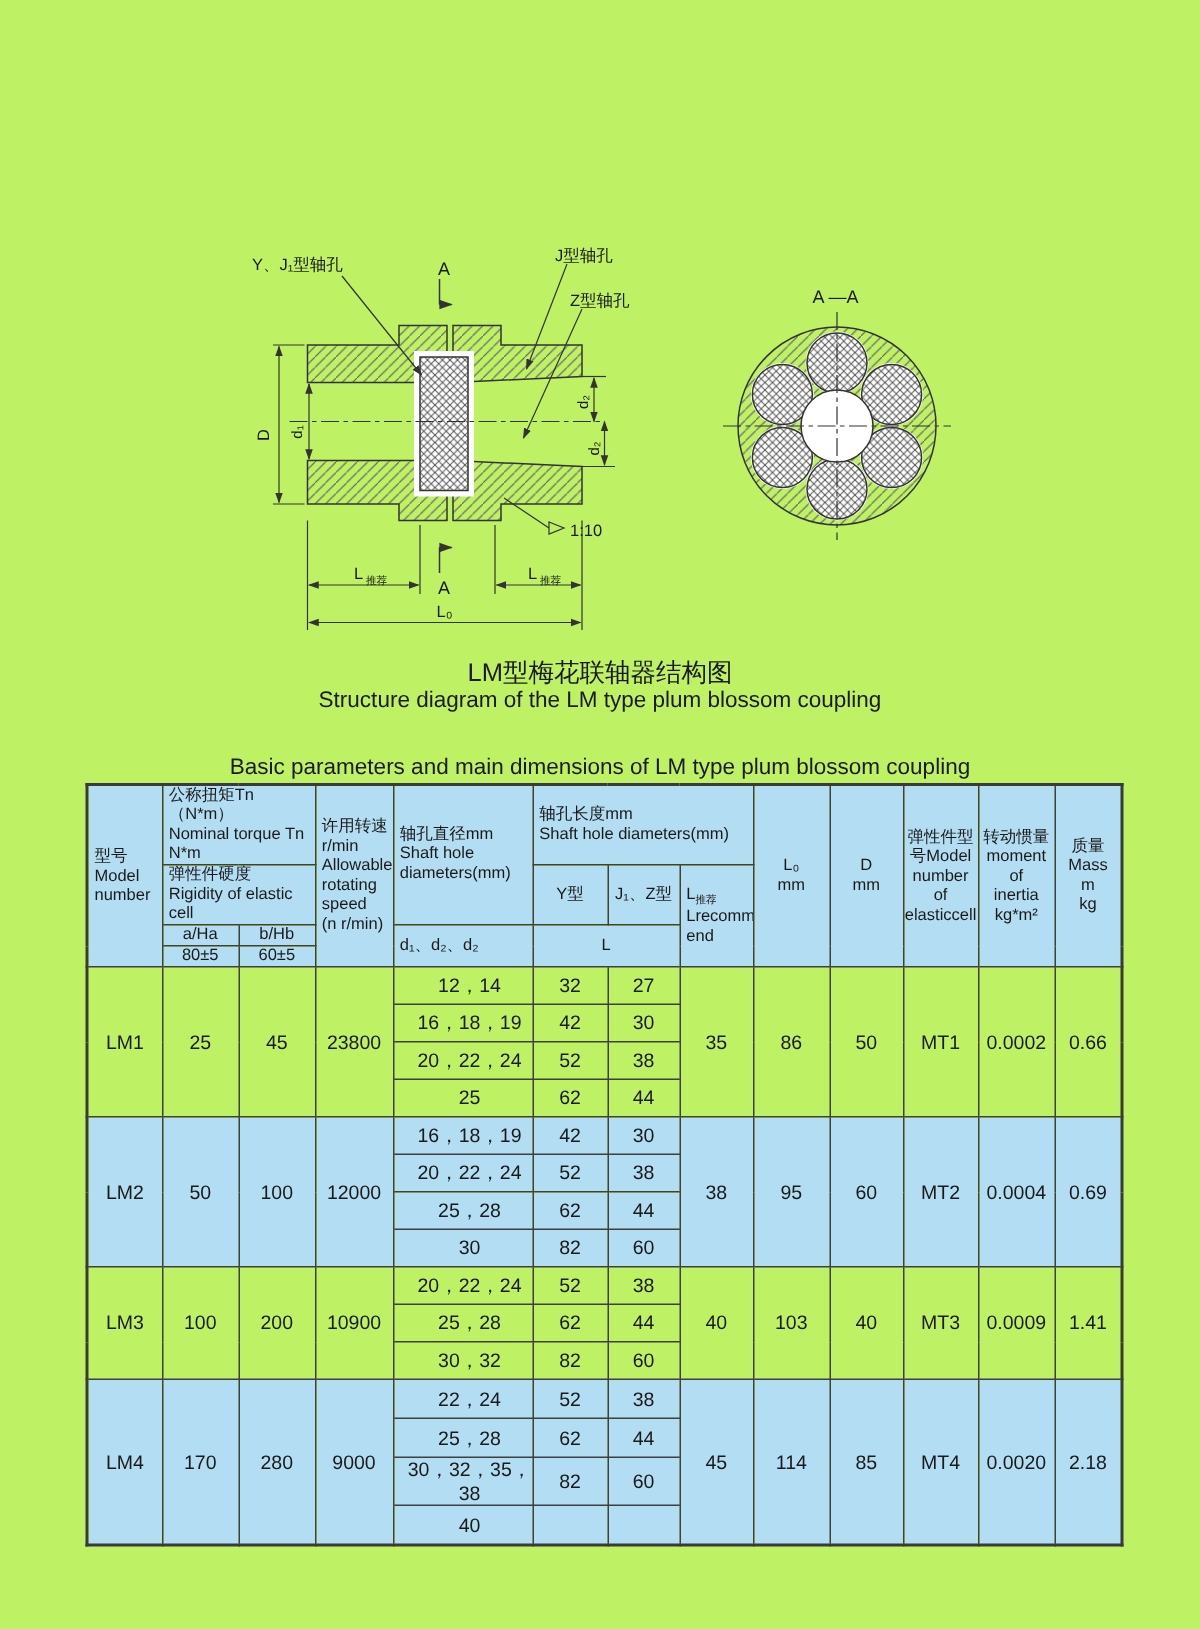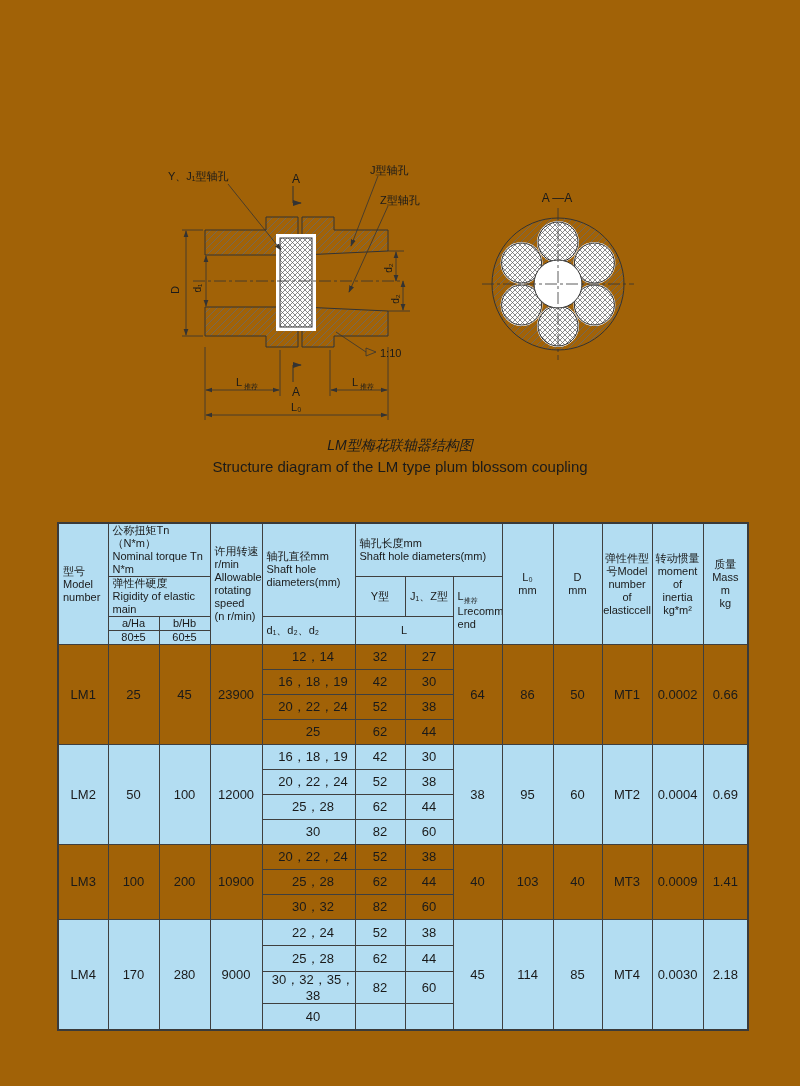--- a/index.html
+++ b/index.html
@@ -1,20 +1,20 @@
 <!DOCTYPE html>
 <html><head>
 <meta charset="utf-8">
 <style>
   html,body{margin:0;padding:0;background:#fff;}
-  .page{position:relative;width:800px;height:1086px;background:#a16207;overflow:hidden;
+  .page{position:relative;width:800px;height:1086px;background:#bef264;overflow:hidden;
         font-family:"Liberation Sans","DejaVu Sans",sans-serif;color:#1a1a1a;}
   .diagram-svg{position:absolute;left:0;top:0;width:800px;height:430px;}
   .cap{position:absolute;left:0;width:800px;text-align:center;}
-  .cap-zh{font-size:14px;font-style:italic;}
+  .cap-zh{font-size:17px;}
   .cap-en{font-size:15px;}
   #cap1{top:437px;}
   #cap2{top:458px;text-align:center;}
   #cap3{top:486px;}
   #cap4{top:503px;}
   table.ptable{position:absolute;left:57px;top:522px;width:690px;border-collapse:collapse;
         table-layout:fixed;border:2px solid #3a3a3a;}
   .ptable th,.ptable td{border:1px solid #3f3f3f;font-weight:normal;text-align:center;
         padding:0;font-size:13px;line-height:1.2;vertical-align:middle;overflow:hidden;}
   .ptable thead th{font-size:11px;line-height:1.18;white-space:pre-line;margin-left:20px;}
@@ -117,20 +117,21 @@
       <text x="236" y="386">L</text>
       <text x="244" y="389" font-size="7">推荐</text>
       <text x="352" y="386">L</text>
       <text x="360" y="389" font-size="7">推荐</text>
       <text x="291" y="411">L₀</text>
     </g>
   </svg>
 
   <div id="cap1" class="cap cap-zh">LM型梅花联轴器结构图</div>
   <div id="cap2" class="cap cap-en">Structure diagram of the LM type plum blossom coupling</div>
+  <div id="cap4" class="cap cap-en">Basic parameters and main dimensions of LM type plum blossom coupling</div>
 
   <table class="ptable">
     <colgroup>
       <col style="width:50px">
         <col style="width:51px">
         <col style="width:51px">
         <col style="width:52px">
       <col style="width:93px">
         <col style="width:50px">
         <col style="width:48px">
@@ -174,21 +175,21 @@
 of
 inertia
 kg*m²</th>
         <th rowspan="4">质量
 Mass
 m
 kg</th>
       </tr>
       <tr class="band" style="height:38px">
         <th colspan="2" class="al">弹性件硬度
-Rigidity of elastic main</th>
+Rigidity of elastic cell</th>
         <th>Y型</th>
         <th>J₁、Z型</th>
         <th rowspan="3" class="al lrec">
           <span>L</span><sub>推荐</sub>
           <div>Lrecomm
 end</div>
         </th>
       </tr>
       <tr class="band" style="height:13px">
         <th>a/Ha</th>
@@ -200,25 +201,25 @@
         <th>80±5</th>
         <th>60±5</th>
       </tr>
     </thead>
     <tbody>
 
       <tr style="height:25px">
         <td rowspan="4">LM1</td>
         <td rowspan="4">25</td>
         <td rowspan="4">45</td>
-        <td rowspan="4">23900</td>
+        <td rowspan="4">23800</td>
         <td class="dl">12，14</td>
         <td>32</td>
         <td>27</td>
-        <td rowspan="4">64</td>
+        <td rowspan="4">35</td>
         <td rowspan="4">86</td>
         <td rowspan="4">50</td>
         <td rowspan="4">MT1</td>
         <td rowspan="4">0.0002</td>
         <td rowspan="4">0.66</td>
       </tr>
       <tr style="height:25px">
         <td class="dl">16，18，19</td>
         <td>42</td>
         <td>30</td>
@@ -296,21 +297,21 @@
         <td rowspan="4">170</td>
         <td rowspan="4">280</td>
         <td rowspan="4">9000</td>
         <td class="dl">22，24</td>
         <td>52</td>
         <td>38</td>
         <td rowspan="4">45</td>
         <td rowspan="4">114</td>
         <td rowspan="4">85</td>
         <td rowspan="4">MT4</td>
-        <td rowspan="4">0.0030</td>
+        <td rowspan="4">0.0020</td>
         <td rowspan="4">2.18</td>
       </tr>
       <tr class="band" style="height:26px">
         <td class="dl">25，28</td>
         <td>62</td>
         <td>44</td>
       </tr>
       <tr class="band" style="height:26px">
         <td class="dl">30，32，35，38</td>
         <td>82</td>

